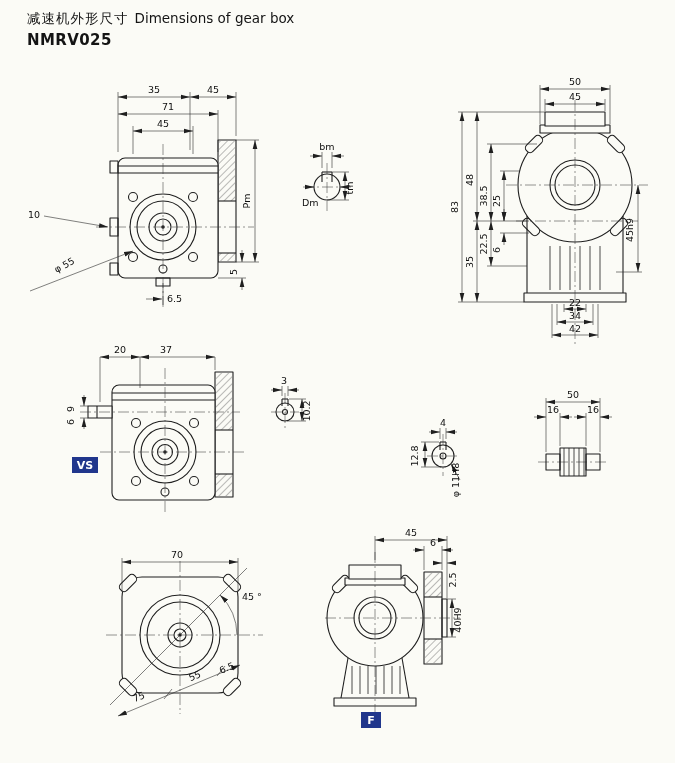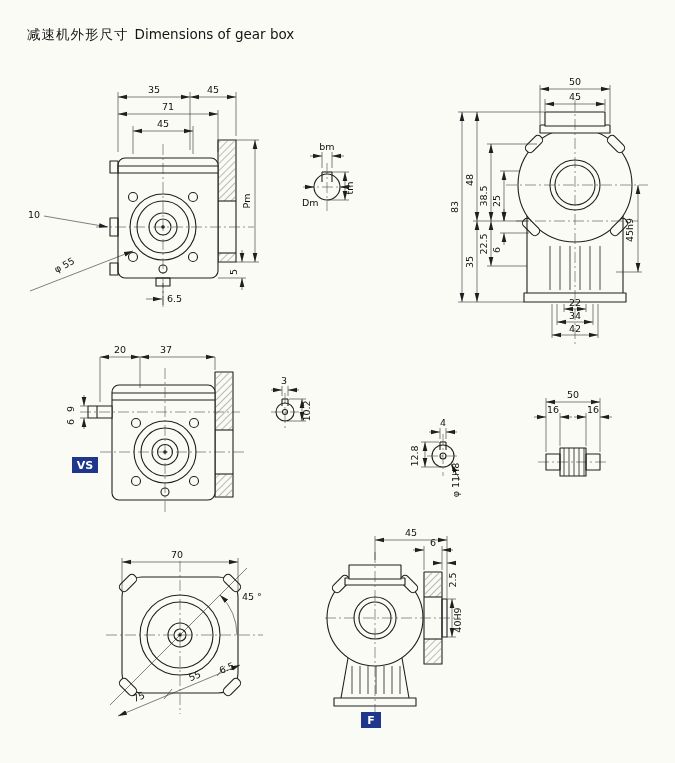--- a/index.html
+++ b/index.html
@@ -1,18 +1,18 @@
 <!DOCTYPE html>
 <html><head>
 <meta charset="utf-8">
 <style>
   html,body{margin:0;padding:0;background:#fbfbf6;}
   .page{position:relative;width:675px;height:763px;background:#fbfbf6;
         font-family:"DejaVu Sans","Liberation Sans",sans-serif;overflow:hidden;}
-  .hdr{position:absolute;left:27px;top:26px;color:#141414;z-index:2;}
+  .hdr{position:absolute;left:27px;top:10px;color:#141414;z-index:2;}
   .hdr .line1{font-size:13.5px;}
   .hdr .line1 .cn{letter-spacing:1px;margin-right:6px;}
   .hdr .model{font-size:15px;font-weight:bold;margin-top:3px;letter-spacing:.4px;}
   svg{position:absolute;left:0;top:0;}
   .ln{stroke:#1f1f1f;stroke-width:1.1;fill:none;stroke-linejoin:round;}
   .lnf{stroke:#1f1f1f;stroke-width:1.1;fill:#fbfbf6;stroke-linejoin:round;}
   .thin{stroke:#2b2b2b;stroke-width:.6;fill:none;}
   .fin{stroke:#1f1f1f;stroke-width:.8;fill:none;}
   .cl{stroke:#3a3a3a;stroke-width:.55;fill:none;stroke-dasharray:11 3 2 3;}
   text.d{font-size:9.5px;fill:#101010;text-anchor:middle;}
@@ -21,20 +21,21 @@
   text.badge-t{font-size:11px;font-weight:bold;fill:#ffffff;text-anchor:middle;}
 </style>
 </head>
 <body>
 
 <div class="page">
   <div class="hdr">
     <div class="line1">
       <span class="cn">减速机外形尺寸</span><span>Dimensions of gear box</span>
     </div>
+    <div class="model">NMRV025</div>
   </div>
 
   <svg width="675" height="763" viewBox="0 0 675 763">
     <defs>
       <marker id="ar" viewBox="0 0 10 6" refX="10" refY="3" markerWidth="9" markerHeight="5.4" markerUnits="userSpaceOnUse" orient="auto-start-reverse">
         <path d="M0,0.4 L10,3 L0,5.6 Z" fill="#1f1f1f"></path>
       </marker>
       <pattern id="hatch" patternUnits="userSpaceOnUse" width="5" height="5" patternTransform="rotate(45)">
         <line x1="0" y1="0" x2="0" y2="5" stroke="#555" stroke-width=".8"></line>
       </pattern>

